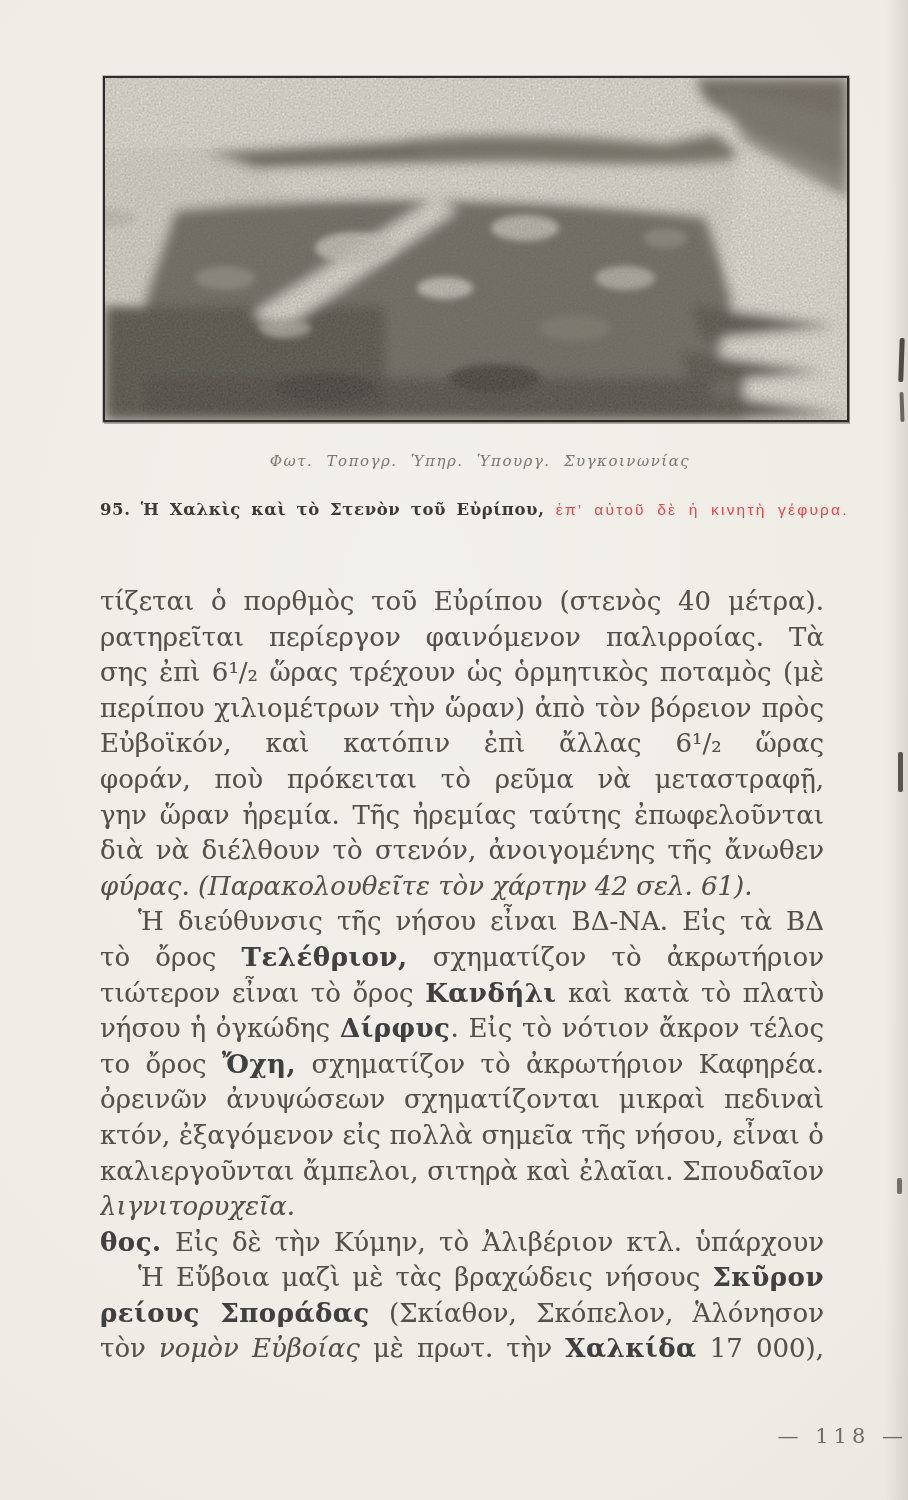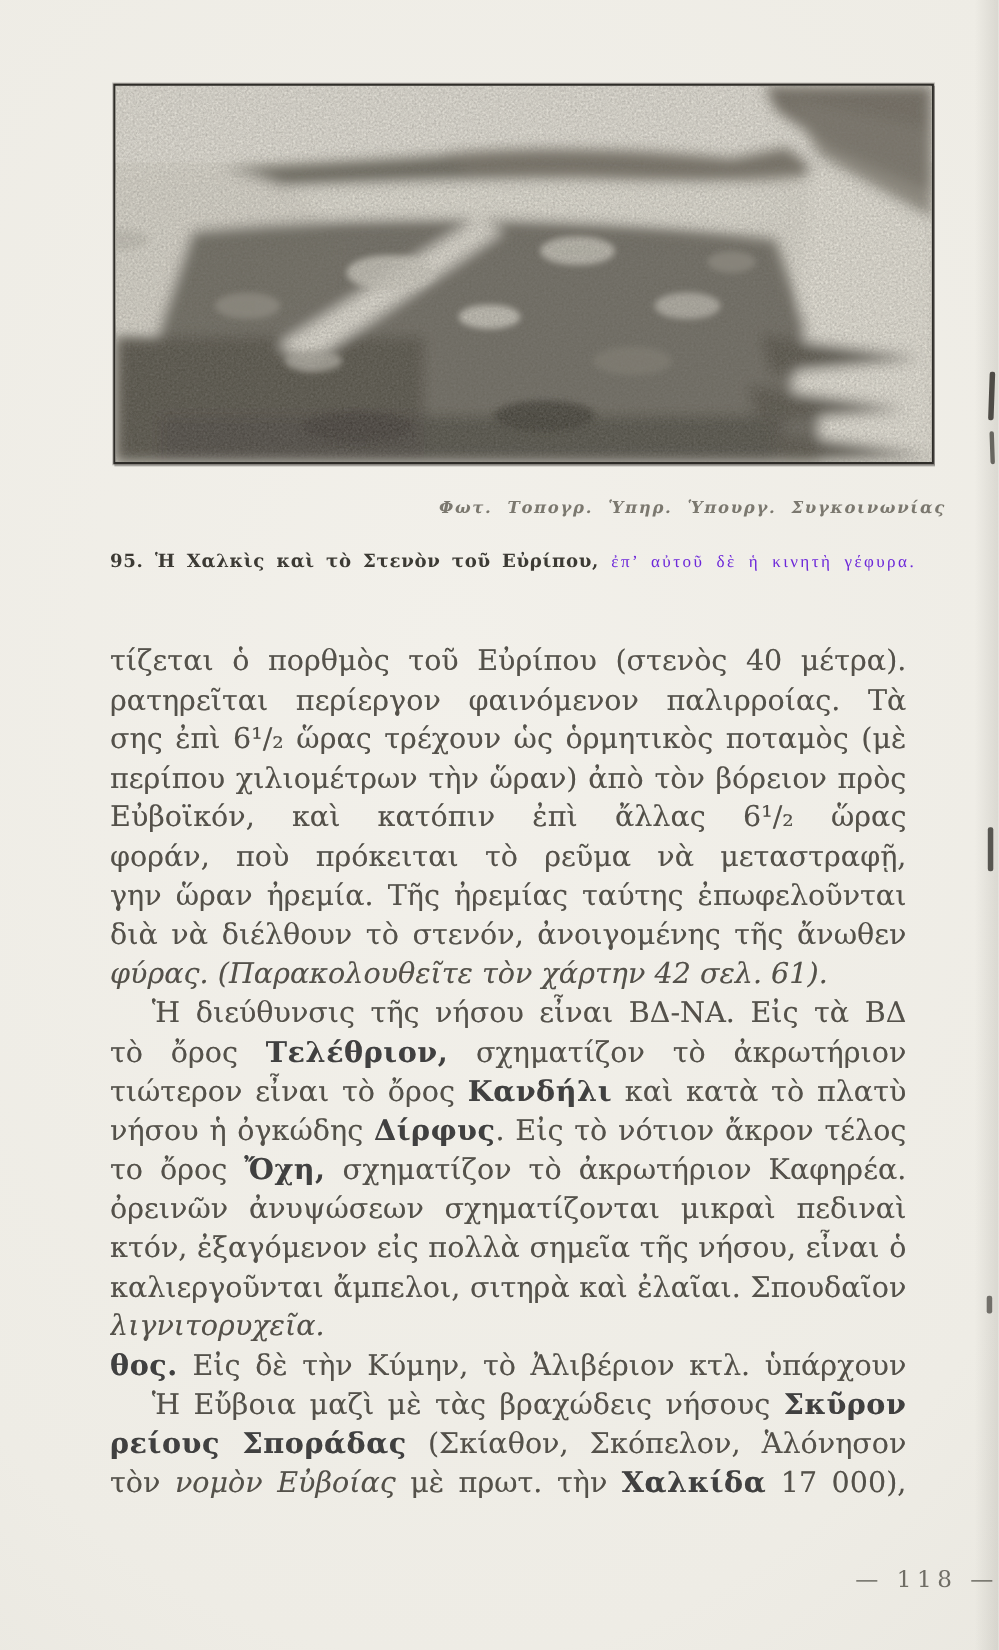--- a/index.html
+++ b/index.html
@@ -23,44 +23,43 @@
     box-shadow: 0 0 0 1px rgba(46,44,40,.25), 1px 2px 0 0 rgba(46,44,40,.35);
     background: #d6d3c9;
     overflow: hidden;
   }
   .photo-frame svg { display: block; width: 742px; height: 342px; }
 
   
   .photo-credit {
     position: absolute;
     left: 100px; top: 452px; width: 760px;
-    text-align: right;
+    text-align: center;
     font-style: italic;
     font-size: 15px;
     letter-spacing: 1.5px;
     word-spacing: 7px;
     color: #7b786f;
-    font-weight: bold;
   }
   .figure-caption {
     position: absolute;
     left: 100px; top: 500px; width: 760px;
     font-size: 16.5px;
     white-space: nowrap;
   }
   .figure-caption .cap-bold {
     font-weight: bold;
     color: #3c3a34;
     letter-spacing: .6px;
     word-spacing: 4px;
   }
   .figure-caption .cap-light {
-    font-family: Liberation Serif, serif;
+    font-family: Liberation Sans, sans-serif;
     font-size: 15.5px;
-    color: #6d28d9;
+    color: #ef4444;
     letter-spacing: 2.2px;
     word-spacing: 5px;
     margin-left: 6px;
   }
 
   
   .body-text {
     position: absolute;
     left: 100px; top: 584px; width: 724px;
     font-size: 26px;

